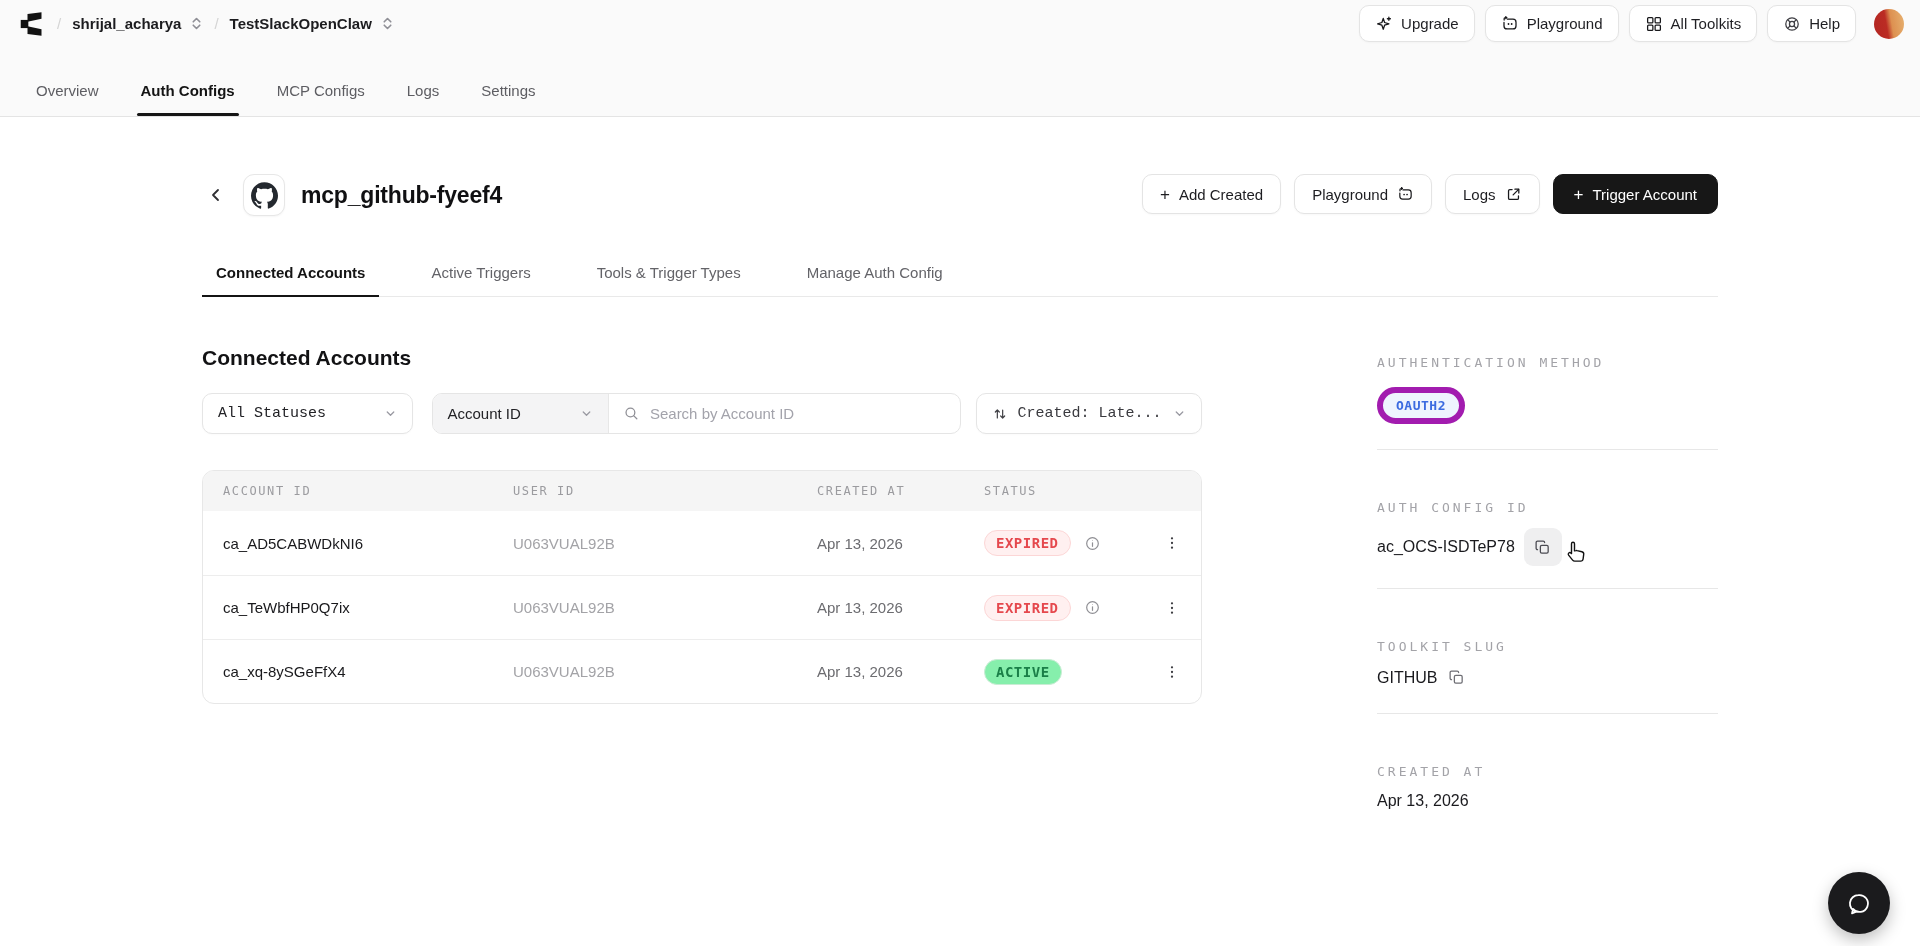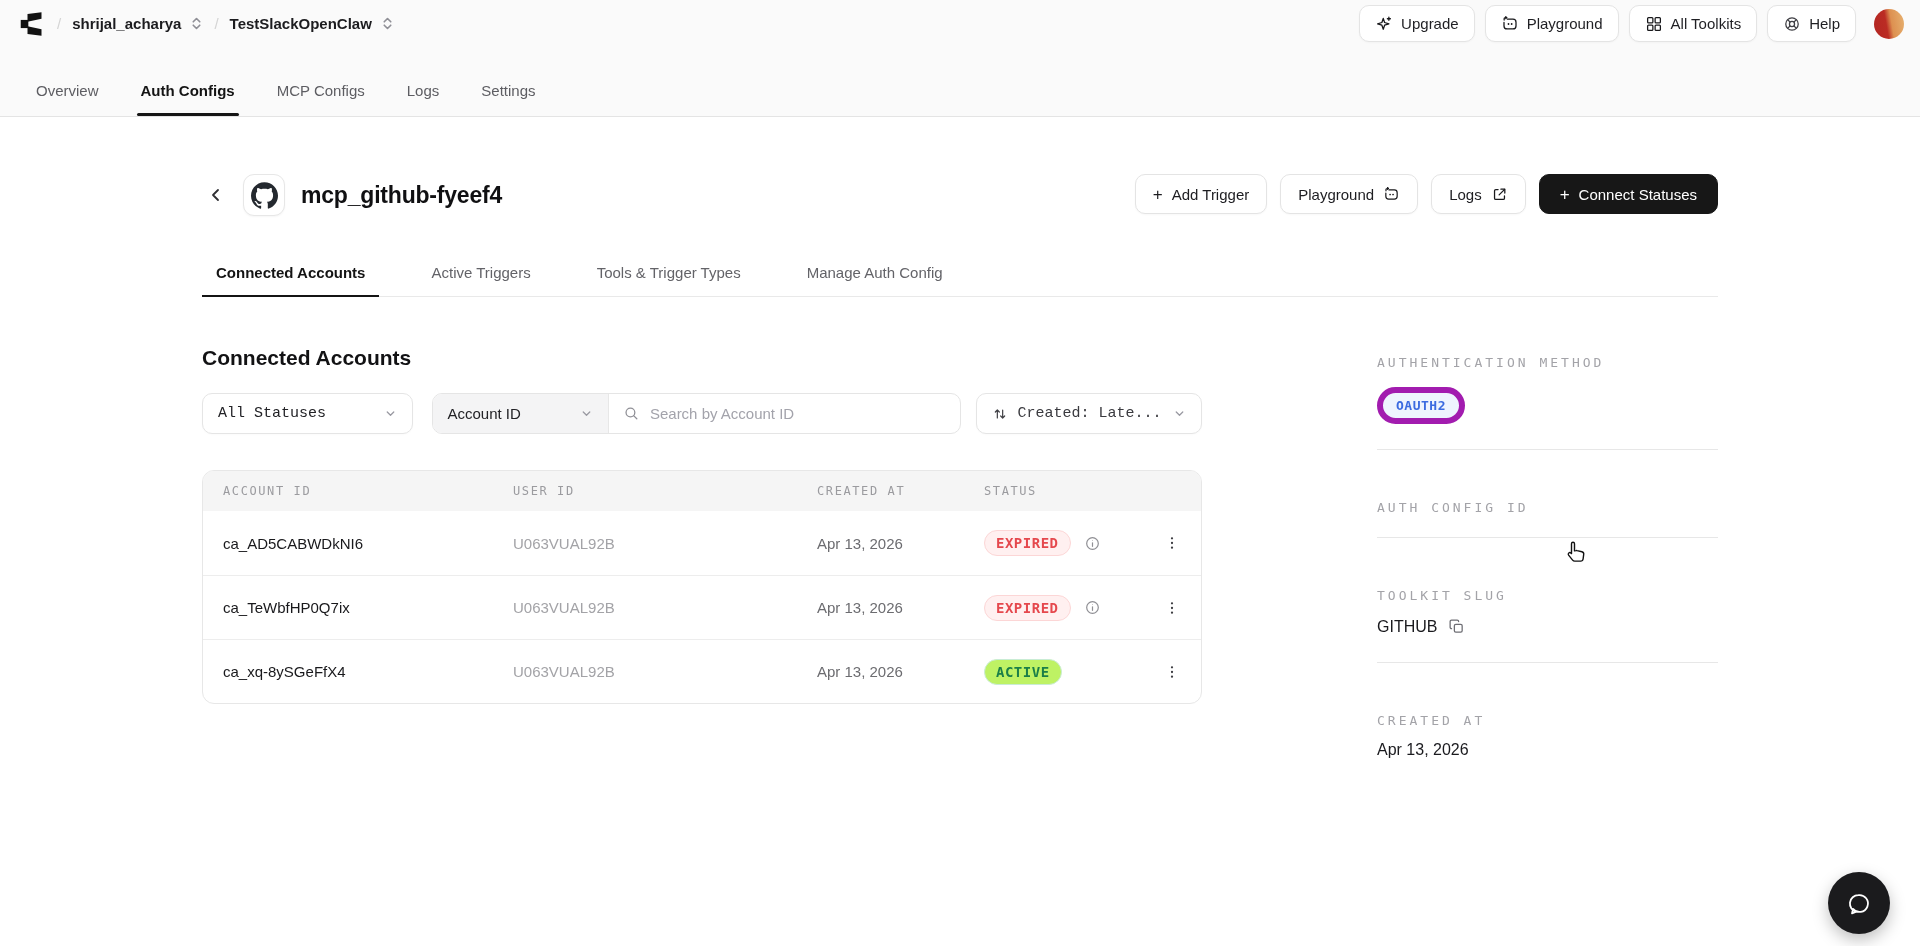--- a/index.html
+++ b/index.html
@@ -81,21 +81,21 @@
   .col-user { width:304px; }
   .col-created { width:167px; }
   .col-status { flex:1; display:flex; align-items:center; gap:13px; }
   .col-menu { width:58px; display:flex; justify-content:center; }
   .cell-account { color:#19191c; font-weight:500; }
   .cell-user { color:#a3a3a7; }
   .cell-created { color:#6c6c70; }
   .badge { font-family:"DejaVu Sans Mono", monospace; font-size:14px; font-weight:600;
     padding:4px 11px; border-radius:999px; letter-spacing:.5px; }
   .badge.expired { color:#e5484d; background:#fff0f0; border:1px solid #fcd6d6; }
-  .badge.active  { color:#1a7f48; background:#bef264; border:1px solid #c9ecd4; }
+  .badge.active  { color:#1a7f48; background:#86efac; border:1px solid #c9ecd4; }
   .info-ic { color:#8f8f94; cursor:pointer; display:flex; }
   .kebab { width:28px; height:28px; display:flex; align-items:center; justify-content:center;
     color:#3d3d42; cursor:pointer; border-radius:7px; }
 
   
   .sidebar { width:341px; }
   .sb-label { font-family:"DejaVu Sans Mono", monospace; font-size:13px; color:#a3a3a8; letter-spacing:3px; }
   .sb-s1 { margin-top:58px; }
   .pill-oauth { display:inline-flex; margin-top:17px; font-family:"DejaVu Sans Mono", monospace;
     font-size:13px; font-weight:600; color:#3b6be0; background:#eef4fe; border:6px solid #a21caf;
@@ -216,21 +216,21 @@
       <div class="app-icon">
         <svg width="27" height="27" viewBox="0 0 24 24">
             <path fill="#24292f" d="M12 .297c-6.63 0-12 5.373-12 12 0 5.303 3.438 9.8 8.205 11.385.6.113.82-.258.82-.577 0-.285-.01-1.04-.015-2.04-3.338.724-4.042-1.61-4.042-1.61C4.422 18.07 3.633 17.7 3.633 17.7c-1.087-.744.084-.729.084-.729 1.205.084 1.838 1.236 1.838 1.236 1.07 1.835 2.809 1.305 3.495.998.108-.776.417-1.305.76-1.605-2.665-.3-5.466-1.332-5.466-5.93 0-1.31.465-2.38 1.235-3.22-.135-.303-.54-1.523.105-3.176 0 0 1.005-.322 3.3 1.23.96-.267 1.98-.399 3-.405 1.02.006 2.04.138 3 .405 2.28-1.552 3.285-1.23 3.285-1.23.645 1.653.24 2.873.12 3.176.765.84 1.23 1.91 1.23 3.22 0 4.61-2.805 5.625-5.475 5.92.42.36.81 1.096.81 2.22 0 1.606-.015 2.896-.015 3.286 0 .315.21.69.825.57C20.565 22.092 24 17.592 24 12.297c0-6.627-5.373-12-12-12"></path>
           </svg>
       </div>
       <h1 class="page-title">mcp_github-fyeef4</h1>
     </div>
     <div class="ph-actions">
       <button class="action-btn">
         <span class="plus">+</span>
-        <span>Add Trigger</span>
+        <span>Add Created</span>
       </button>
       <button class="action-btn">
         <span>Playground</span>
         <span>
           <svg width="17" height="17" viewBox="0 0 24 24" fill="none" stroke="#18181b" stroke-width="1.7" stroke-linecap="round" stroke-linejoin="round">
               <path d="M8.5 5.5H16a4 4 0 0 1 4 4v5a4 4 0 0 1-4 4H8a4 4 0 0 1-4-4V10"></path>
               <path d="M4.2 6.8V5.2A1.7 1.7 0 0 1 5.9 3.5h1.6"></path>
               <path d="M6.3 2.2 7.7 3.5 6.3 4.8"></path>
               <circle cx="10" cy="12" r="1.2" fill="#18181b" stroke="none"></circle>
               <circle cx="14.2" cy="12" r="1.2" fill="#18181b" stroke="none"></circle>
@@ -242,21 +242,21 @@
         <span>
           <svg width="17" height="17" viewBox="0 0 24 24" fill="none" stroke="#18181b" stroke-width="1.8" stroke-linecap="round" stroke-linejoin="round">
               <path d="M10 5H6.8A1.8 1.8 0 0 0 5 6.8v10.4A1.8 1.8 0 0 0 6.8 19h10.4a1.8 1.8 0 0 0 1.8-1.8V14"></path>
               <path d="M14 4.5h5.5V10"></path>
               <path d="M19.2 4.8 11.5 12.5"></path>
             </svg>
         </span>
       </button>
       <button class="action-btn dark">
         <span class="plus">+</span>
-        <span>Connect Statuses</span>
+        <span>Trigger Account</span>
       </button>
     </div>
   </div>
 
   <div class="tabs">
     <div class="tab active">Connected Accounts</div>
     <div class="tab">Active Triggers</div>
     <div class="tab">Tools &amp; Trigger Types</div>
     <div class="tab">Manage Auth Config</div>
   </div>
@@ -391,20 +391,29 @@
 
     <aside class="sidebar">
       <div class="sb-s1">
         <div class="sb-label mono">AUTHENTICATION METHOD</div>
         <span class="pill-oauth">OAUTH2</span>
       </div>
       <div class="sb-div"></div>
 
       <div class="sb-section">
         <div class="sb-label mono">AUTH CONFIG ID</div>
+        <div class="sb-valrow">
+          <span class="sb-value">ac_OCS-ISDTeP78</span>
+          <span class="copy-btn">
+            <svg width="17" height="17" viewBox="0 0 24 24" fill="none" stroke="currentColor" stroke-width="1.8" stroke-linecap="round" stroke-linejoin="round">
+                <rect x="9" y="9" width="11" height="11" rx="2"></rect>
+                <path d="M5 15c-1.1 0-2-.9-2-2V5c0-1.1.9-2 2-2h8c1.1 0 2 .9 2 2"></path>
+              </svg>
+          </span>
+        </div>
       </div>
       <div class="sb-div" style="margin-top:22px;"></div>
 
       <div class="sb-section">
         <div class="sb-label mono">TOOLKIT SLUG</div>
         <div class="sb-valrow">
           <span class="sb-value">GITHUB</span>
           <span class="copy-plain">
             <svg width="17" height="17" viewBox="0 0 24 24" fill="none" stroke="currentColor" stroke-width="1.8" stroke-linecap="round" stroke-linejoin="round">
                 <rect x="9" y="9" width="11" height="11" rx="2"></rect>

